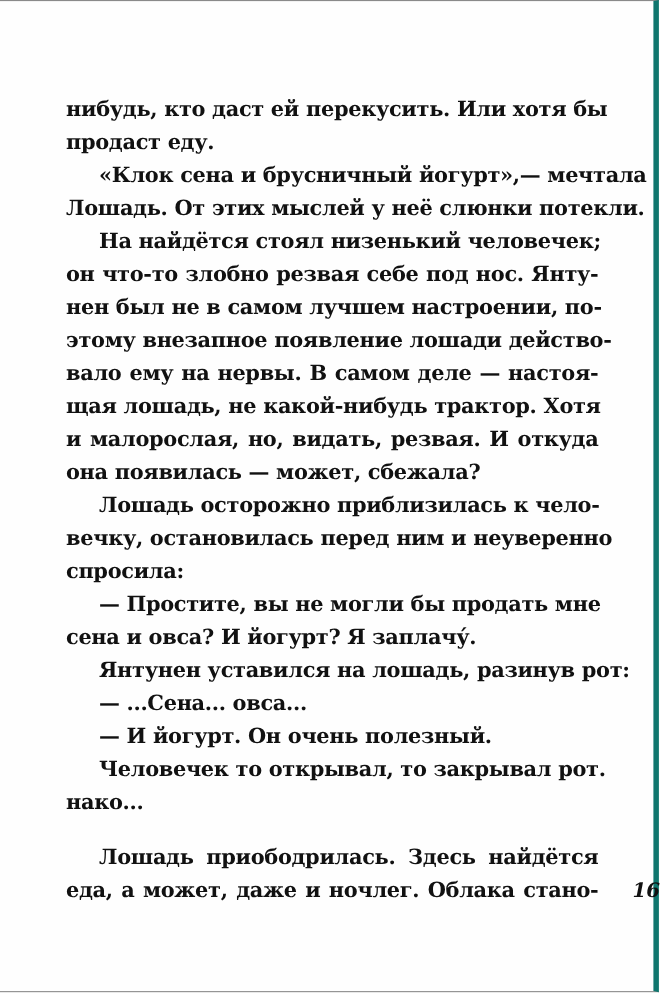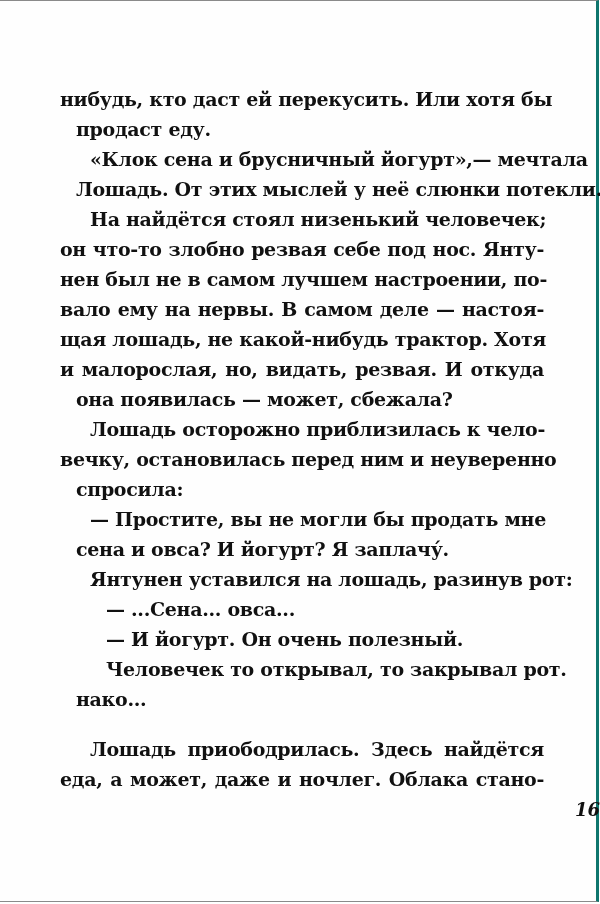--- a/index.html
+++ b/index.html
@@ -3,21 +3,21 @@
 <meta charset="utf-8">
 <style>
   html, body { margin: 0; padding: 0; background: #ffffff; }
   body { width: 600px; height: 904px; overflow: hidden; }
   .page {
     position: relative;
     width: 599px;
     height: 902px;
     background: #fefefe;
     border-top: 1px solid #8a8a8a;
-    border-right: 3px solid #0f766e;
+    border-right: 5px solid #0f766e;
     border-bottom: 1px solid #8a8a8a;
     box-sizing: border-box;
   }
   .text-block {
     position: absolute;
     left: 60px;
     top: 83px;
     width: 484px;
     font-family: "DejaVu Serif", "Liberation Serif", serif;
     font-size: 19px;
@@ -27,21 +27,21 @@
     letter-spacing: -0.3px;
   }
   .line {
     display: block;
     height: 30px;
     white-space: nowrap;
     text-align: justify;
     text-align-last: justify;
   }
   .line.indent { padding-left: 30px; }
-  .line.last { text-align-last: left; margin-left: 16px; }
+  .line.last { text-align-last: left; }
   .gap { height: 20px; }
   .page-number {
     position: absolute;
     left: 0;
     width: 600px;
     top: 798px;
     text-align: right;
     font-family: "DejaVu Serif", "Liberation Serif", serif;
     font-style: italic;
     font-weight: bold;
@@ -54,20 +54,21 @@
 
 <div class="page">
   <div class="text-block">
     <span class="line">нибудь, кто даст ей перекусить. Или хотя бы</span>
     <span class="line last">продаст еду.</span>
     <span class="line indent">«Клок сена и брусничный йогурт»,— мечтала</span>
     <span class="line last">Лошадь. От этих мыслей у неё слюнки потекли.</span>
     <span class="line indent">На найдётся стоял низенький человечек;</span>
     <span class="line">он что-то злобно резвая себе под нос. Янту-</span>
     <span class="line">нен был не в самом лучшем настроении, по-</span>
+    <span class="line">этому внезапное появление лошади действо-</span>
     <span class="line">вало ему на нервы. В самом деле — настоя-</span>
     <span class="line">щая лошадь, не какой-нибудь трактор. Хотя</span>
     <span class="line">и малорослая, но, видать, резвая. И откуда</span>
     <span class="line last">она появилась — может, сбежала?</span>
     <span class="line indent">Лошадь осторожно приблизилась к чело-</span>
     <span class="line">вечку, остановилась перед ним и неуверенно</span>
     <span class="line last">спросила:</span>
     <span class="line indent">— Простите, вы не могли бы продать мне</span>
     <span class="line last">сена и овса? И йогурт? Я заплачу́.</span>
     <span class="line indent">Янтунен уставился на лошадь, разинув рот:</span>

